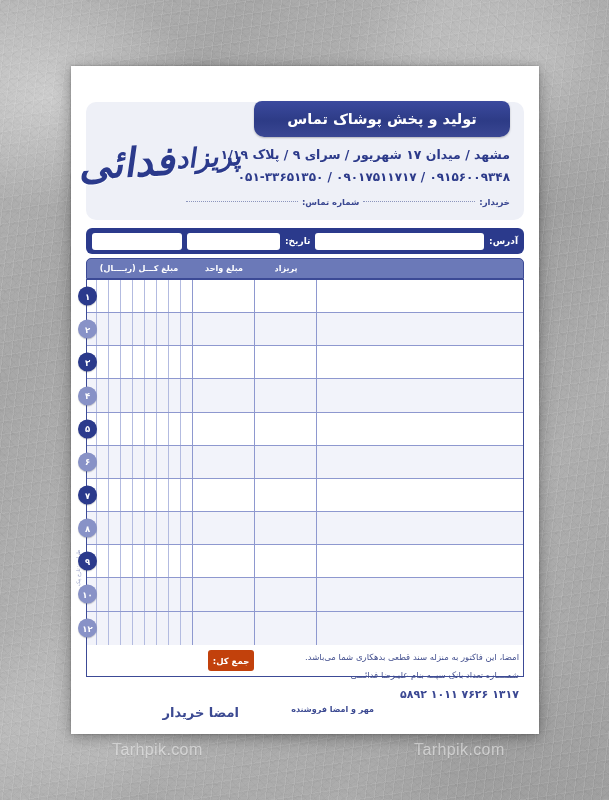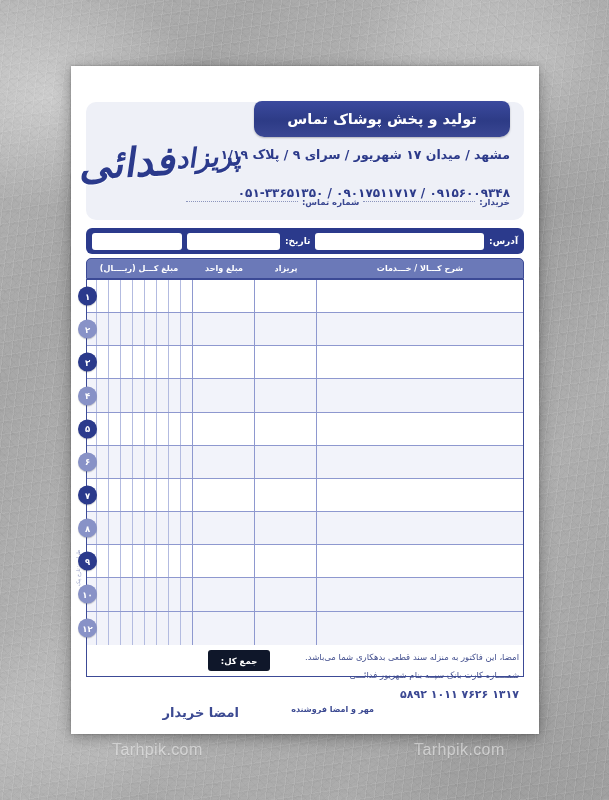--- a/index.html
+++ b/index.html
@@ -94,21 +94,21 @@
     line-height:1;
   }
   #logo-text .small{font-size:27px;vertical-align:6px;}
 
   .hdr-line{
     position:absolute;right:14px;text-align:center;
     color:#2c3a8a;font-family:"DejaVu Sans",sans-serif;
     white-space:nowrap;
   }
   #hdr-address{top:45px;font-size:12.5px;font-weight:bold;letter-spacing:.1px;}
-  #hdr-phones{top:68px;font-size:12px;font-weight:bold;letter-spacing:.1px;margin-top:16px;}
+  #hdr-phones{top:68px;font-size:12px;font-weight:bold;letter-spacing:.1px;}
 
   #hdr-buyer-row{
     position:absolute;right:14px;left:100px;top:92px;height:16px;
     display:flex;align-items:center;justify-content:flex-start;
     gap:4px;color:#55608f;font-size:9px;white-space:nowrap;
   }
   .dotline{
     flex:1 1 auto;height:1px;min-width:30px;
     border-bottom:1px dotted #8c95bd;
     margin-bottom:2px;
@@ -183,22 +183,22 @@
   #paper-wm{
     position:absolute;left:22px;top:325px;width:330px;height:22px;
     color:rgba(120,130,190,.16);
     font-family:"Liberation Serif","DejaVu Serif",serif;
     font-size:20px;letter-spacing:1px;white-space:nowrap;
     pointer-events:none;z-index:3;direction:ltr;
   }
 
   
   #total-box{
-    position:absolute;left:137px;top:584px;width:62px;height:21px;
-    background:#0f172a;border-radius:3px;
+    position:absolute;left:137px;top:584px;width:46px;height:21px;
+    background:#c2410c;border-radius:3px;
     display:flex;align-items:center;justify-content:center;
     color:#fff;font-size:8.5px;font-weight:bold;z-index:6;
   }
   .foot-txt{
     position:absolute;right:20px;text-align:right;white-space:nowrap;
     color:#44508f;font-family:"DejaVu Sans",sans-serif;margin-left:38px;
   }
   #foot-note{top:586px;font-size:8.5px;}
   #foot-bank{top:604px;font-size:8.5px;letter-spacing:.4px;}
   #foot-card{top:622px;font-size:11px;font-weight:bold;letter-spacing:1.6px;color:#3b4893;}
@@ -266,21 +266,20 @@
 
   <div id="addr-bar">
     <span class="bar-lbl">آدرس:</span>
     <div class="inp" id="addr-input"></div>
     <span class="bar-lbl">تاریخ:</span>
     <div class="inp" id="date-input-a"></div>
     <div class="inp" id="date-input-b"></div>
   </div>
 
   <div id="tbl-head">
-    <div class="th" id="th-desc">شرح کـــالا / خـــدمات</div>
     <div class="th" id="th-qty">پریزاد</div>
     <div class="th" id="th-unit">مبلغ واحد</div>
     <div class="th" id="th-tot">مبلغ کـــل (ریــــال)</div>
   </div>
 
   <div id="tbl-body">
       <div class="trow">
         <div class="vline" style="right: 206px;"></div>
         <div class="vline" style="right: 268px;"></div>
         <div class="vline" style="right: 330px;"></div>
@@ -434,21 +433,21 @@
         <div class="vline light" style="right: 426px;"></div>
         <div class="rownum light">۱۲</div>
       </div>
     </div>
 
   <div id="total-box">
     <span>جمع کل:</span>
   </div>
 
   <div class="foot-txt" id="foot-note">امضا، این فاکتور به منزله سند قطعی بدهکاری شما می‌باشد.</div>
-  <div class="foot-txt" id="foot-bank">شمــــاره کارت بانک سپــه بنام شهریور فدائـــی</div>
+  <div class="foot-txt" id="foot-bank">شمــــاره تعداد بانک سپــه بنام علیـرضا فدائـــی</div>
   <div class="foot-txt" id="foot-card">۱۳۱۷  ۷۶۲۶  ۱۰۱۱  ۵۸۹۲</div>
 
   <div id="sig-seller">مهر و امضا فروشنده</div>
   <div id="sig-buyer">امضا خریدار</div>
 
   <div id="side-credit">طراحی: تارح پیک</div>
 
 </div>
 
 </body></html>

